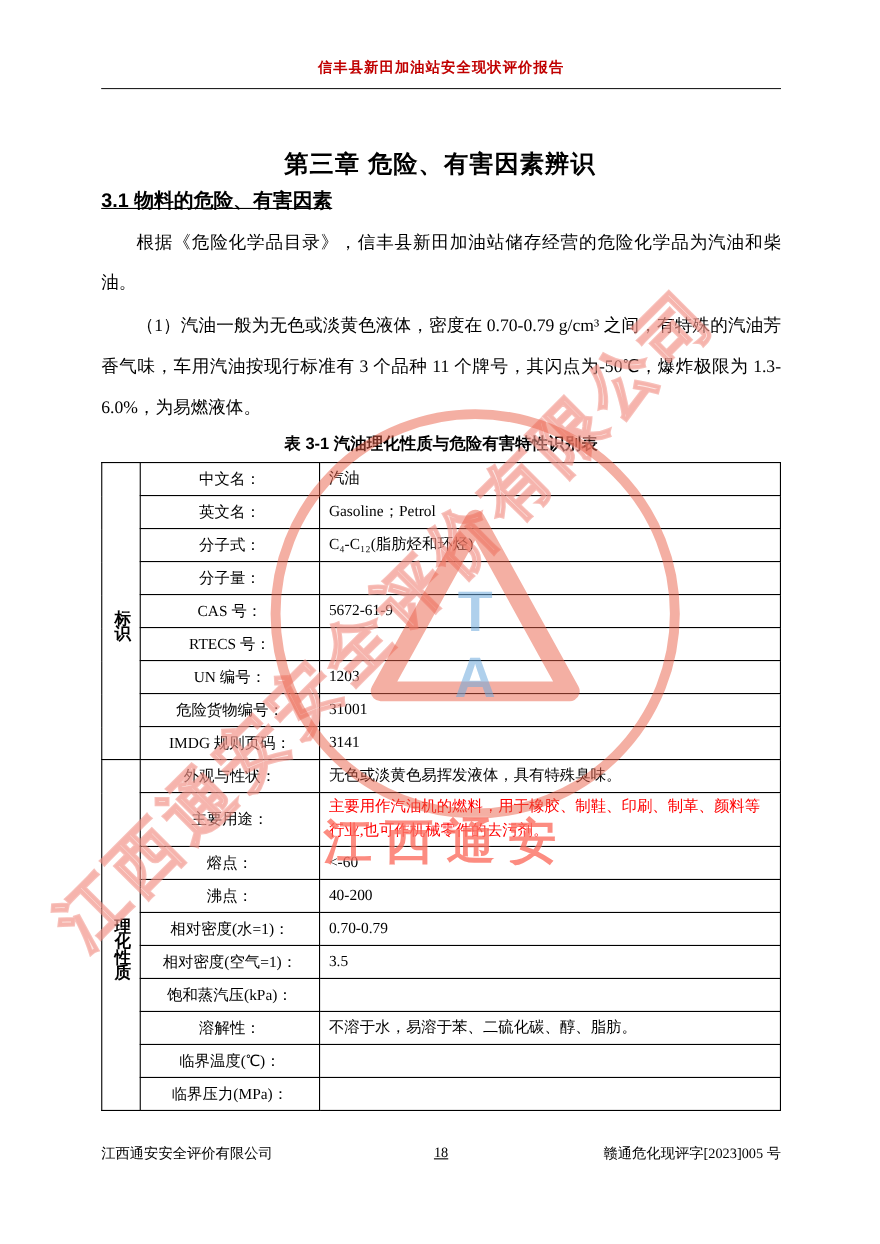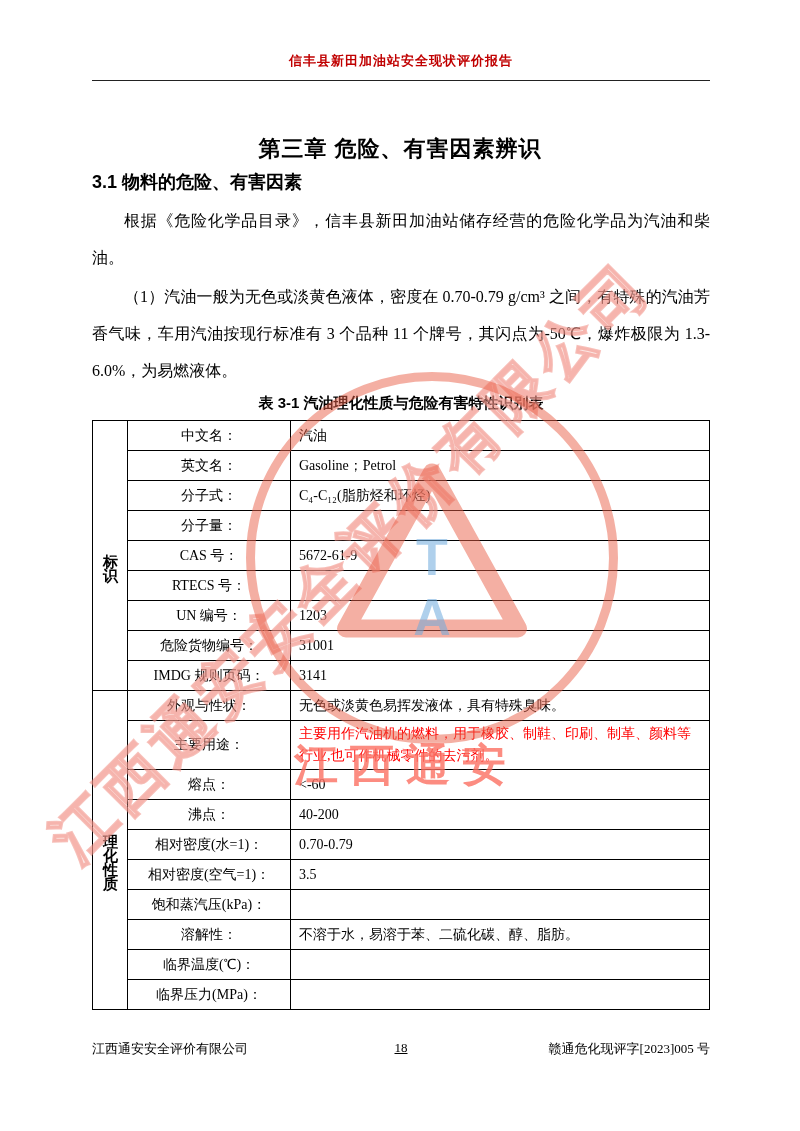--- a/index.html
+++ b/index.html
@@ -29,20 +29,21 @@
     text-align:center;
     font-size:22px; font-weight:bold;
     font-family:"Liberation Sans", sans-serif;
     letter-spacing:1px;
     margin-top:18px;
   }
   .section-title {
     position:absolute; left:92px; top:170px;
     font-size:18px; font-weight:bold;
     font-family:"Liberation Sans", sans-serif;
+    text-decoration:underline;
   }
   .para {
     position:absolute; left:92px; width:618px;
     font-size:16px; line-height:37px;
     text-align:justify;
     text-indent:32px;
   }
   .para-1 { top:202px; }
   .para-2 { top:278px; }
   .table-caption {

